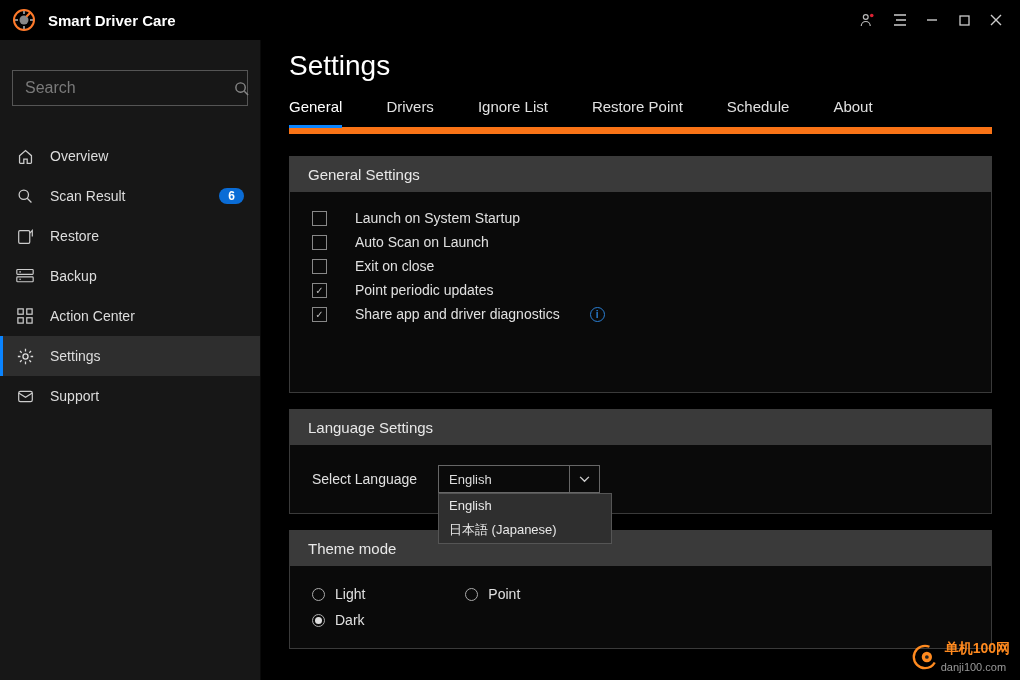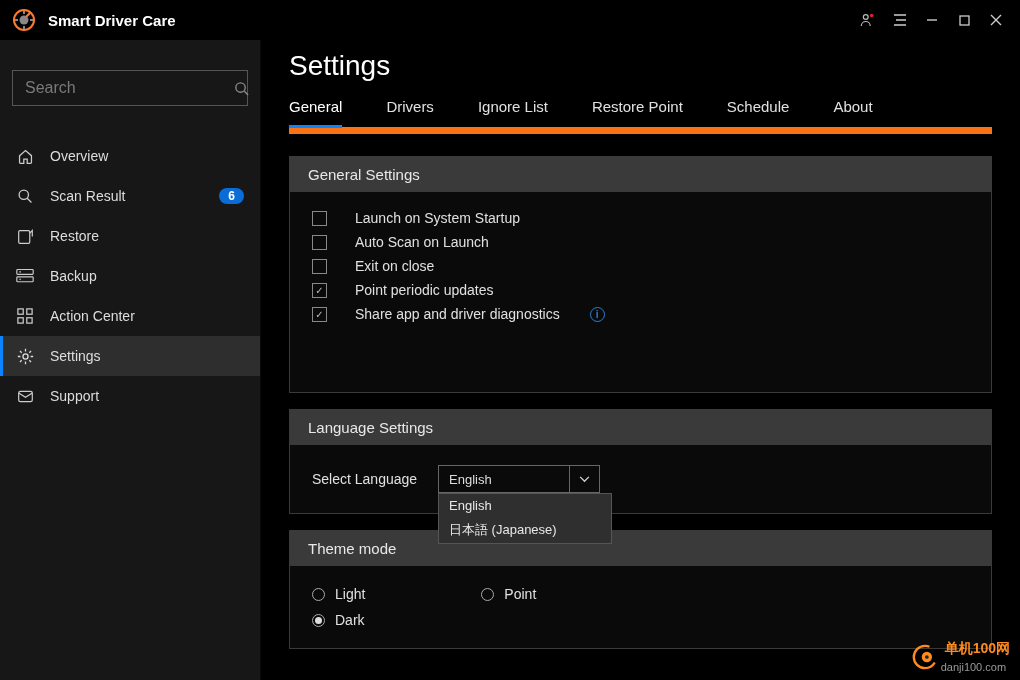--- a/index.html
+++ b/index.html
@@ -32,21 +32,21 @@
 .chkbox{width:15px;height:15px;border:1px solid #888;display:flex;align-items:center;justify-content:center;font-size:10px;color:#bbb;cursor:pointer;flex:0 0 15px}
 .info-ic{width:15px;height:15px;border:1.3px solid #2a7fd4;border-radius:50%;display:inline-flex;align-items:center;justify-content:center;color:#2a7fd4;font-size:10px;font-weight:bold;margin-left:2px}
 .gen-body{min-height:200px}
 .langrow{display:flex;align-items:center;gap:16px;padding:6px 0;position:relative}
 .langlbl{font-size:14px;color:#e0e0e0;width:110px}
 .sel{display:flex;border:1px solid #666;height:28px}
 .sel-val{width:130px;padding:0 10px;display:flex;align-items:center;font-size:13px;color:#ddd;cursor:pointer}
 .sel-btn{width:30px;border-left:1px solid #666;display:flex;align-items:center;justify-content:center;cursor:pointer;color:#ccc}
 .dropdown{position:absolute;top:34px;left:126px;width:174px;background:#2f2f2f;border:1px solid #555;z-index:10}
 .dditem{padding:4px 10px;font-size:13px;color:#e8e8e8;cursor:pointer}
-.themerow{display:flex;gap:56px;padding:6px 0}
+.themerow{display:flex;gap:40px;padding:6px 0}
 .radiogrp{display:flex;flex-direction:column;gap:10px}
 .radio{display:flex;align-items:center;gap:10px;font-size:14px;color:#e0e0e0;cursor:pointer}
 .rcir{width:13px;height:13px;border:1.5px solid #aaa;border-radius:50%;display:flex;align-items:center;justify-content:center}
 .rcir.sel::after{content:"";width:7px;height:7px;background:#ddd;border-radius:50%}
 .watermark{position:absolute;right:10px;bottom:6px;display:flex;align-items:center;gap:6px;color:#ff8a1f;font-size:14px;font-weight:600}
 .watermark .sub{color:#999;font-size:11px;font-weight:400;margin-left:-4px}
 .wm-ic{width:28px;height:28px}
 svg{display:block}
 </style>
 </head>

